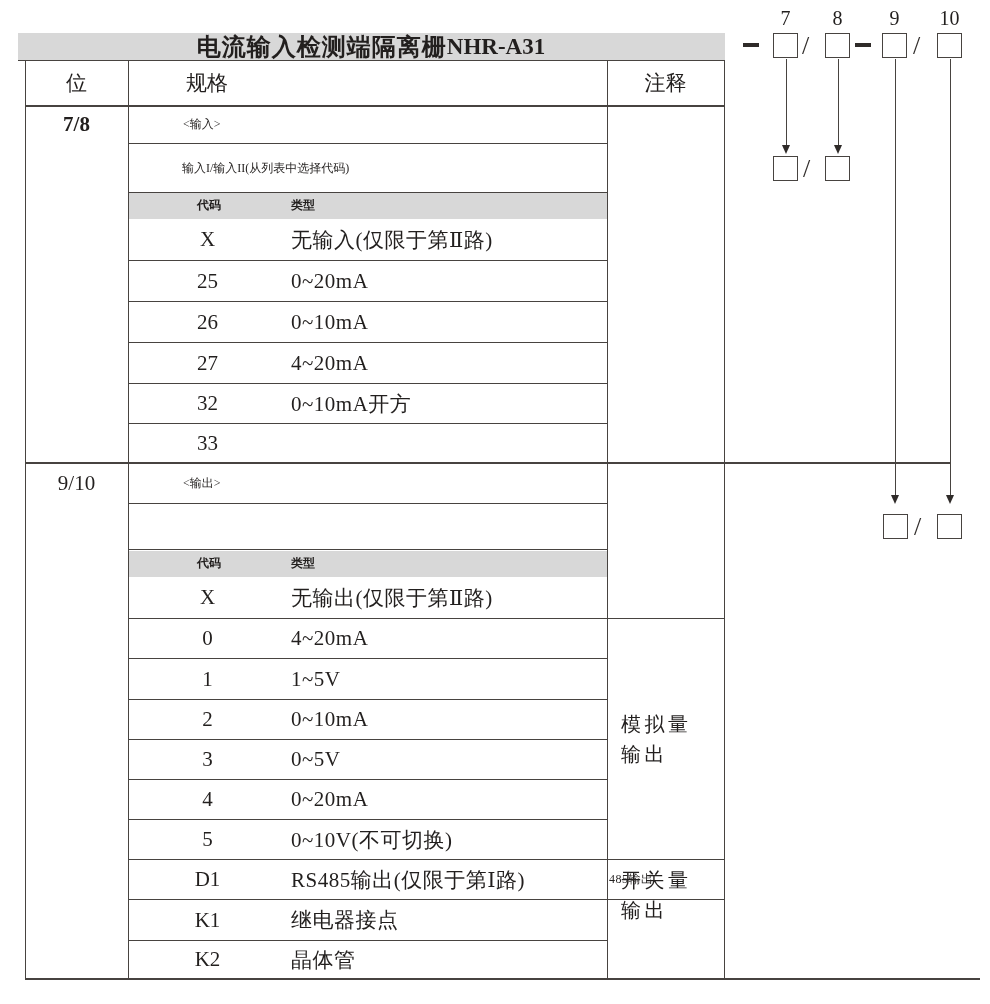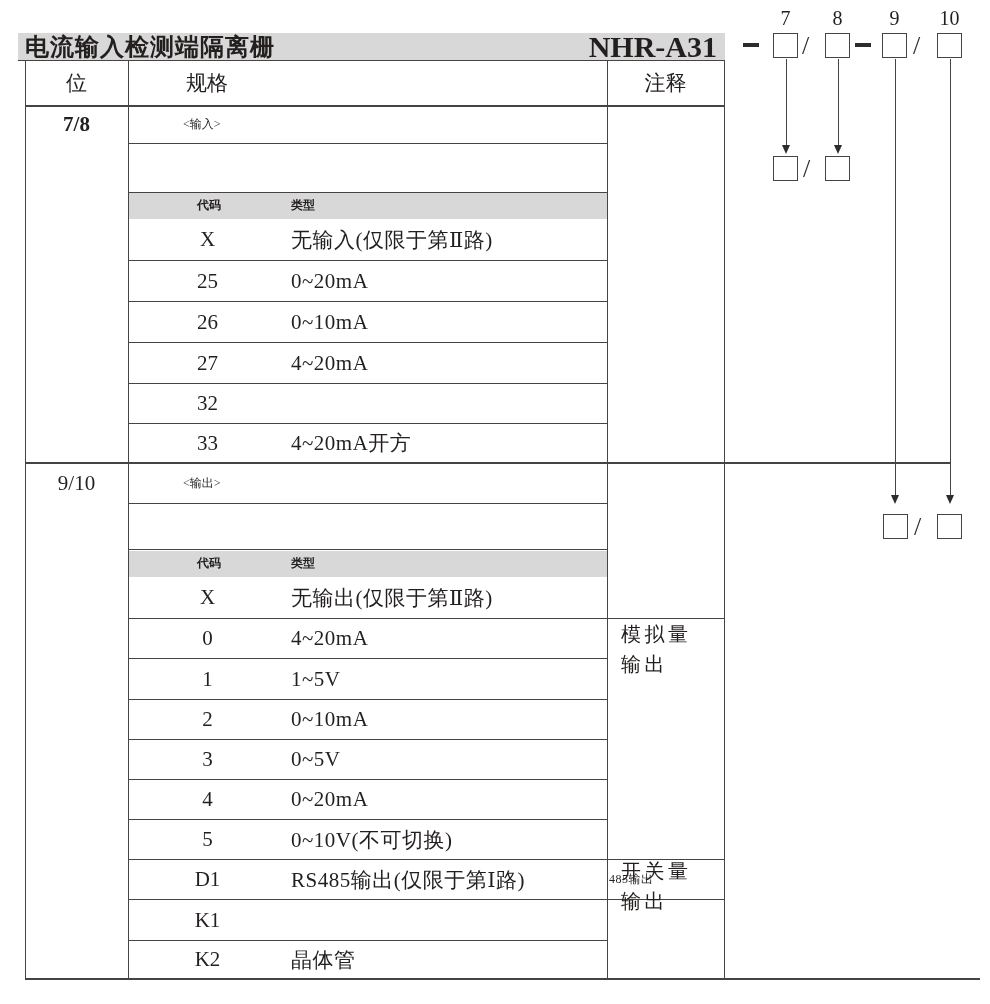--- a/index.html
+++ b/index.html
@@ -3,33 +3,33 @@
 <meta charset="utf-8">
 <style>
   html,body{margin:0;padding:0;background:#ffffff;}
   .page{
     position:relative;width:990px;height:1004px;background:#ffffff;overflow:hidden;
     font-family:"Liberation Serif","DejaVu Serif",serif;color:#221f1e;
   }
   .band{position:absolute;background:#d8d8d8;}
   .title-band{
     position:absolute;left:18px;top:33px;width:707px;height:27px;background:#d8d8d8;
-    border-bottom:1.6px solid #474340;display:flex;justify-content:space-between;align-items:center;
+    border-bottom:1.6px solid #474340;display:flex;justify-content:center;align-items:center;
   }
   .title-band .title{font-size:24px;font-weight:bold;padding-left:7px;letter-spacing:1px;}
-  .title-band .model{font-size:30px;font-weight:bold;padding-right:8px;}
+  .title-band .model{font-size:23px;font-weight:bold;padding-right:8px;}
   .vline{position:absolute;width:1.4px;background:#474340;}
   .hline{position:absolute;height:1.2px;background:#474340;}
   .cell{position:absolute;display:flex;align-items:center;font-size:12px;white-space:nowrap;}
   .center{justify-content:center;}
   .hdr{font-size:21px;}
   .code{left:180px;width:55px;justify-content:center;font-size:21px;}
   .type{left:291px;font-size:21px;letter-spacing:0.5px;}
   .bold{font-weight:bold;}
-  .note-cell{position:absolute;display:flex;flex-direction:column;
+  .note-cell{position:absolute;display:flex;flex-direction:column;justify-content:center;
     font-size:20px;letter-spacing:3.5px;line-height:1.5;padding-left:14px;box-sizing:border-box;}
   .dbox{position:absolute;width:23px;height:23px;border:1.5px solid #474340;background:#fff;box-sizing:content-box;}
   .dlabel{position:absolute;width:27px;text-align:center;font-size:20px;}
   .dash{position:absolute;width:16px;height:4px;background:#2f2b29;}
   .slash{position:absolute;font-size:26px;color:#2f2b29;font-family:"Liberation Serif",serif;}
   .aline{position:absolute;width:1.3px;background:#474340;}
   .ahead{position:absolute;width:0;height:0;border-left:4.5px solid transparent;
     border-right:4.5px solid transparent;border-top:9px solid #2f2b29;}
 </style>
 </head>
@@ -71,34 +71,35 @@
 
   <div class="band" style="left:129px;top:193px;width:478px;height:25.5px;"></div>
   <div class="band" style="left:129px;top:550.5px;width:478px;height:26px;"></div>
 
   <div class="cell center hdr" style="left:25px;top:61px;width:103px;height:44px;">位</div>
   <div class="cell hdr" style="left:186px;top:61px;height:44px;">规格</div>
   <div class="cell center hdr" style="left:607px;top:61px;width:117px;height:44px;">注释</div>
 
   <div class="cell center hdr" style="left:25px;top:106px;width:103px;height:37px;font-weight:bold;">7/8</div>
   <div class="cell" style="left:183px;top:106px;height:37px;">&lt;输入&gt;</div>
+  <div class="cell" style="left:182px;top:144px;height:48px;">输入I/输入II(从列表中选择代码)</div>
   <div class="cell bold" style="left:197px;top:193px;height:25px;">代码</div>
   <div class="cell bold" style="left:291px;top:193px;height:25px;">类型</div>
 
   <div class="cell code" style="top:219px;height:41px;">X</div>
   <div class="cell type" style="top:219px;height:41px;">无输入(仅限于第Ⅱ路)</div>
   <div class="cell code" style="top:261px;height:40px;">25</div>
   <div class="cell type" style="top:261px;height:40px;">0~20mA</div>
   <div class="cell code" style="top:302px;height:40px;">26</div>
   <div class="cell type" style="top:302px;height:40px;">0~10mA</div>
   <div class="cell code" style="top:343px;height:40px;">27</div>
   <div class="cell type" style="top:343px;height:40px;">4~20mA</div>
   <div class="cell code" style="top:384px;height:39px;">32</div>
+  <div class="cell type" style="top:384px;height:39px;">0~10mA开方</div>
   <div class="cell code" style="top:424px;height:38px;">33</div>
-  <div class="cell type" style="top:424px;height:38px;">4~20mA开方</div>
 
   <div class="cell center hdr" style="left:25px;top:464px;width:103px;height:39px;">9/10</div>
   <div class="cell" style="left:183px;top:464px;height:39px;">&lt;输出&gt;</div>
   <div class="cell bold" style="left:197px;top:551px;height:25px;">代码</div>
   <div class="cell bold" style="left:291px;top:551px;height:25px;">类型</div>
 
   <div class="cell code" style="top:577px;height:41px;">X</div>
   <div class="cell type" style="top:577px;height:41px;">无输出(仅限于第Ⅱ路)</div>
   <div class="cell code" style="top:619px;height:39px;">0</div>
   <div class="cell type" style="top:619px;height:39px;">4~20mA</div>
@@ -108,20 +109,21 @@
   <div class="cell type" style="top:700px;height:39px;">0~10mA</div>
   <div class="cell code" style="top:740px;height:39px;">3</div>
   <div class="cell type" style="top:740px;height:39px;">0~5V</div>
   <div class="cell code" style="top:780px;height:39px;">4</div>
   <div class="cell type" style="top:780px;height:39px;">0~20mA</div>
   <div class="cell code" style="top:820px;height:39px;">5</div>
   <div class="cell type" style="top:820px;height:39px;">0~10V(不可切换)</div>
   <div class="cell code" style="top:860px;height:39px;">D1</div>
   <div class="cell type" style="top:860px;height:39px;">RS485输出(仅限于第Ⅰ路)</div>
   <div class="cell code" style="top:900px;height:40px;">K1</div>
+  <div class="cell type" style="top:900px;height:40px;">继电器接点</div>
   <div class="cell code" style="top:941px;height:37px;">K2</div>
   <div class="cell type" style="top:941px;height:37px;">晶体管</div>
 
   <div class="note-cell" style="left:607px;top:619px;width:117px;height:240px;">
     <span>模拟量</span>
     <span>输出</span>
   </div>
   <div class="cell" style="left:609px;top:860px;width:115px;height:39px;letter-spacing:0.5px;">485输出</div>
   <div class="note-cell" style="left:607px;top:856px;width:117px;height:78px;">
     <span>开关量</span>

